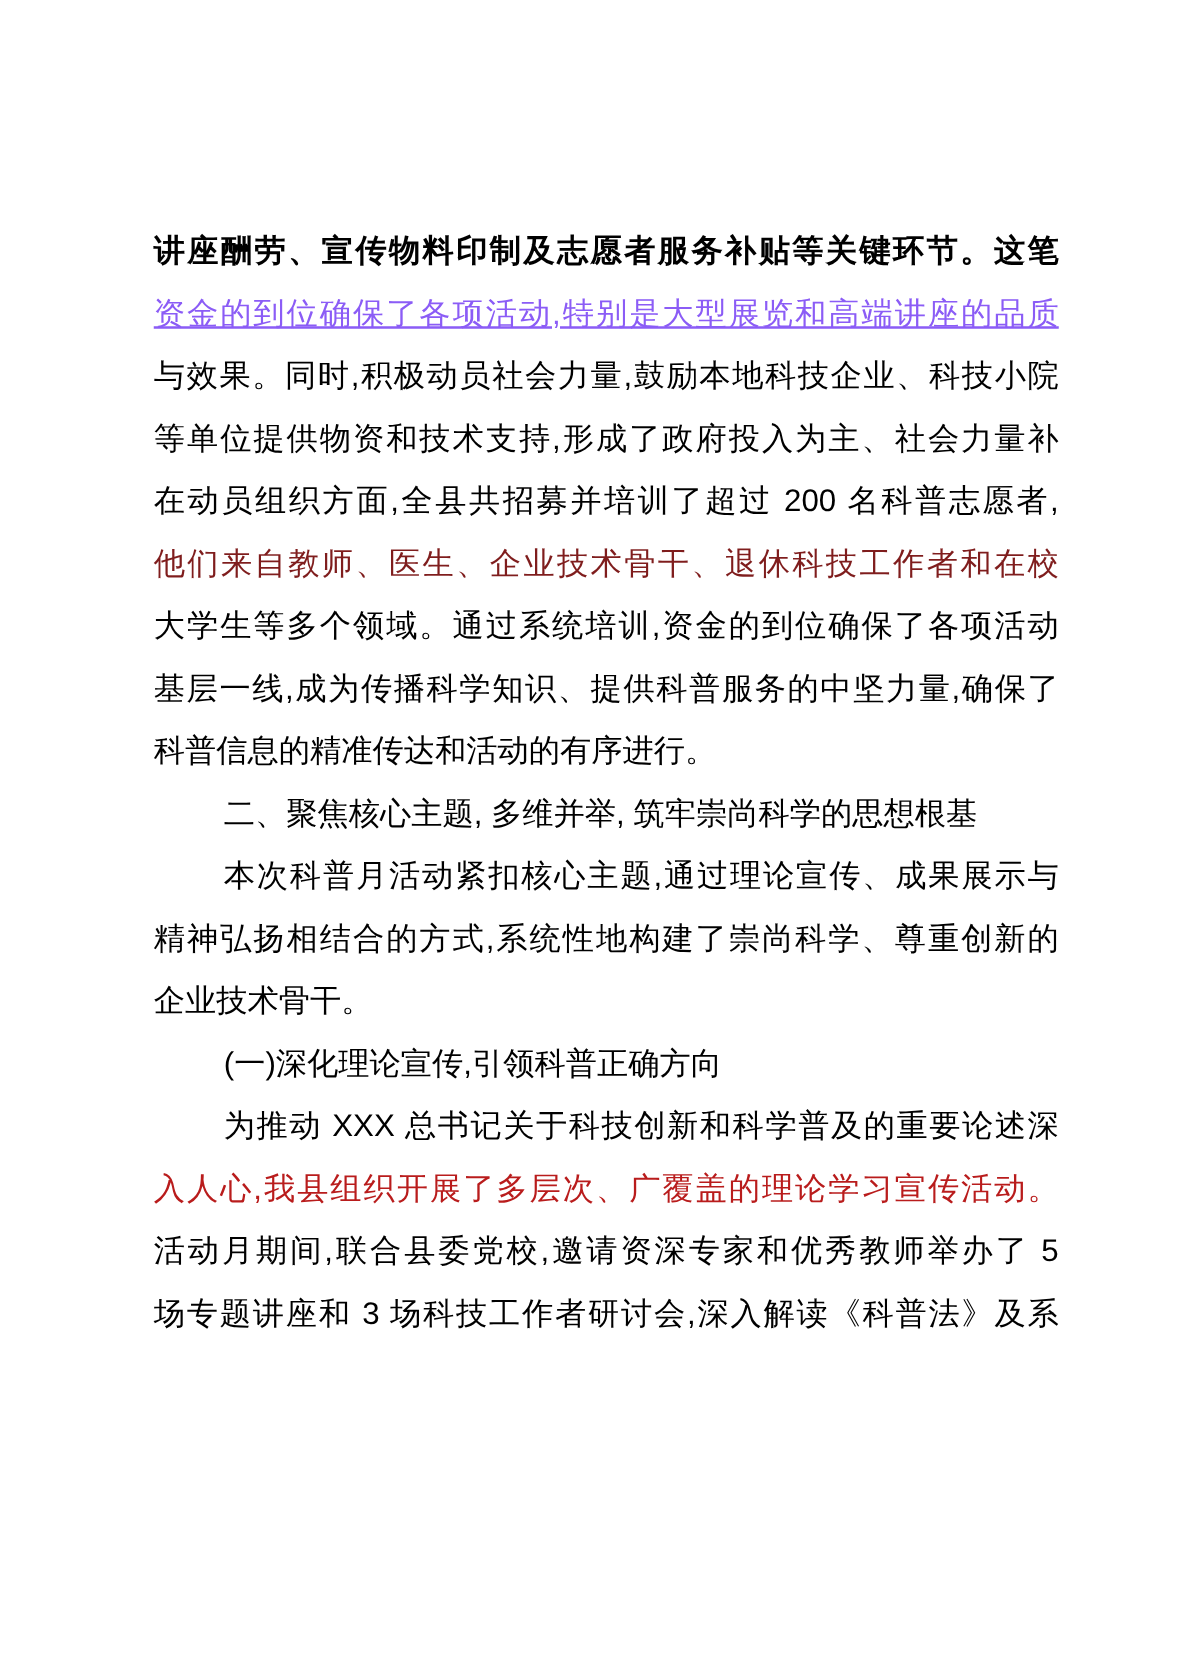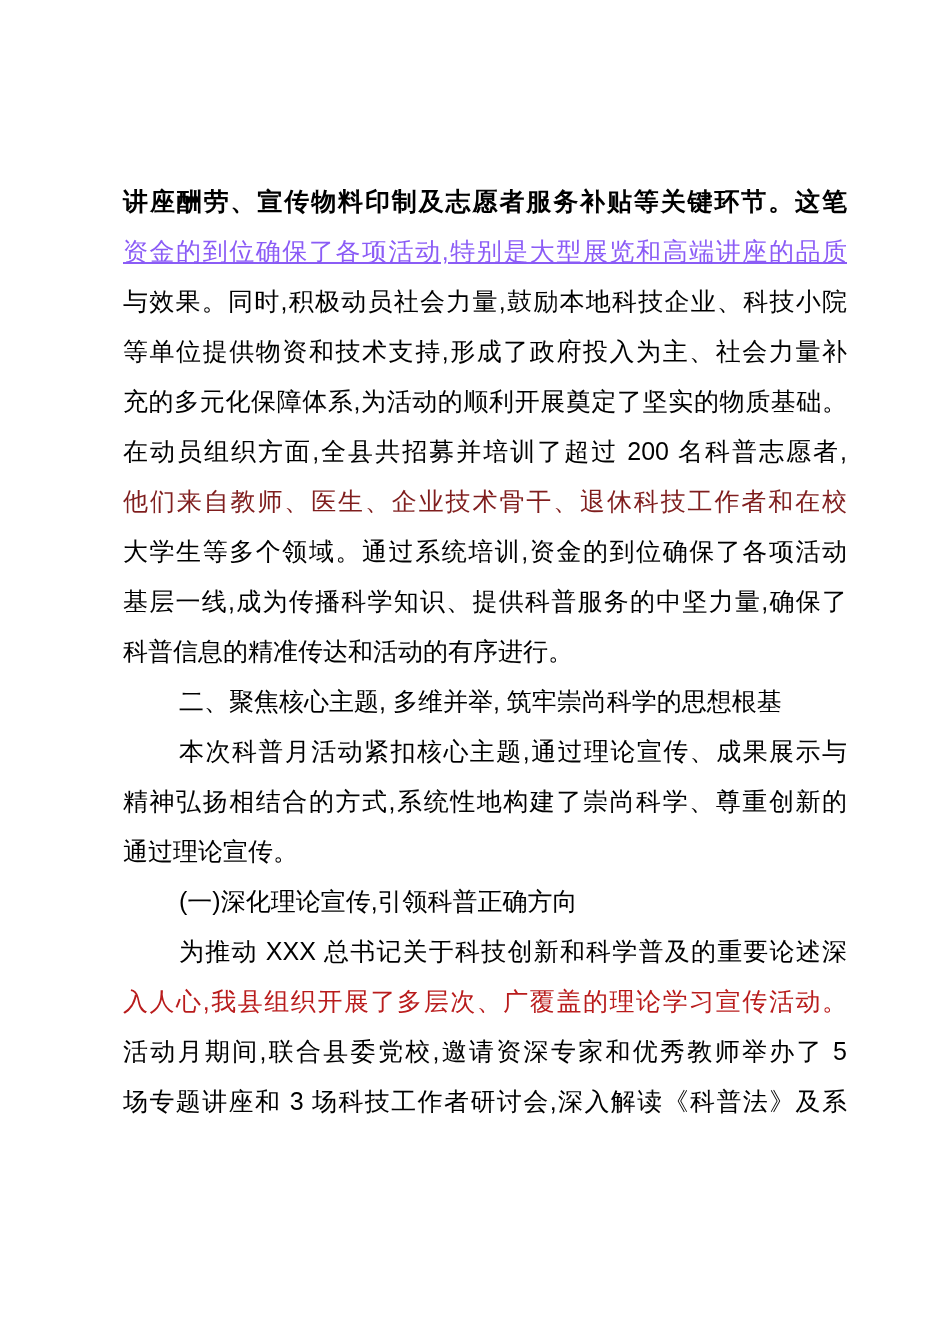--- a/index.html
+++ b/index.html
@@ -47,29 +47,28 @@
 </head>
 <body>
 
 <div class="page">
   <div class="text-block" style="background: rgb(255, 255, 255);">
 
       <div class="line fill" style="color: rgb(0, 0, 0); font-weight: bold;">讲座酬劳、宣传物料印制及志愿者服务补贴等关键环节。这笔</div>
       <div class="line fill" style="color: #8b5cf6; text-decoration: underline;">资金的到位确保了各项活动,特别是大型展览和高端讲座的品质</div>
       <div class="line fill" style="color: rgb(0, 0, 0);">与效果。同时,积极动员社会力量,鼓励本地科技企业、科技小院</div>
       <div class="line fill" style="color: rgb(0, 0, 0);">等单位提供物资和技术支持,形成了政府投入为主、社会力量补</div>
-      <div class="line fill" style="color: rgb(0, 0, 0);">充的多元化保障体系,为活动的顺利开展奠定了坚实的物质基础。</div>
       <div class="line fill" style="color: rgb(0, 0, 0);">在动员组织方面,全县共招募并培训了超过 200 名科普志愿者,</div>
       <div class="line fill" style="color: #7f1d1d;">他们来自教师、医生、企业技术骨干、退休科技工作者和在校</div>
       <div class="line fill" style="color: rgb(0, 0, 0);">大学生等多个领域。通过系统培训,资金的到位确保了各项活动</div>
       <div class="line fill" style="color: rgb(0, 0, 0);">基层一线,成为传播科学知识、提供科普服务的中坚力量,确保了</div>
       <div class="line nofill" style="color: rgb(0, 0, 0);">科普信息的精准传达和活动的有序进行。</div>
       <div class="line nofill indent" style="color: rgb(0, 0, 0);">二、聚焦核心主题, 多维并举, 筑牢崇尚科学的思想根基</div>
       <div class="line fill indent" style="color: rgb(0, 0, 0);">本次科普月活动紧扣核心主题,通过理论宣传、成果展示与</div>
       <div class="line fill" style="color: rgb(0, 0, 0);">精神弘扬相结合的方式,系统性地构建了崇尚科学、尊重创新的</div>
-      <div class="line nofill" style="color: rgb(0, 0, 0);">通过理论宣传。</div>
+      <div class="line nofill" style="color: rgb(0, 0, 0);">企业技术骨干。</div>
       <div class="line nofill indent" style="color: rgb(0, 0, 0);">(一)深化理论宣传,引领科普正确方向</div>
       <div class="line fill indent" style="color: rgb(0, 0, 0);">为推动 XXX 总书记关于科技创新和科学普及的重要论述深</div>
       <div class="line fill" style="color: #b91c1c;">入人心,我县组织开展了多层次、广覆盖的理论学习宣传活动。</div>
       <div class="line fill" style="color: rgb(0, 0, 0);">活动月期间,联合县委党校,邀请资深专家和优秀教师举办了 5</div>
       <div class="line fill" style="color: rgb(0, 0, 0);">场专题讲座和 3 场科技工作者研讨会,深入解读《科普法》及系</div>
     </div>
 </div>
 
 </body></html>

